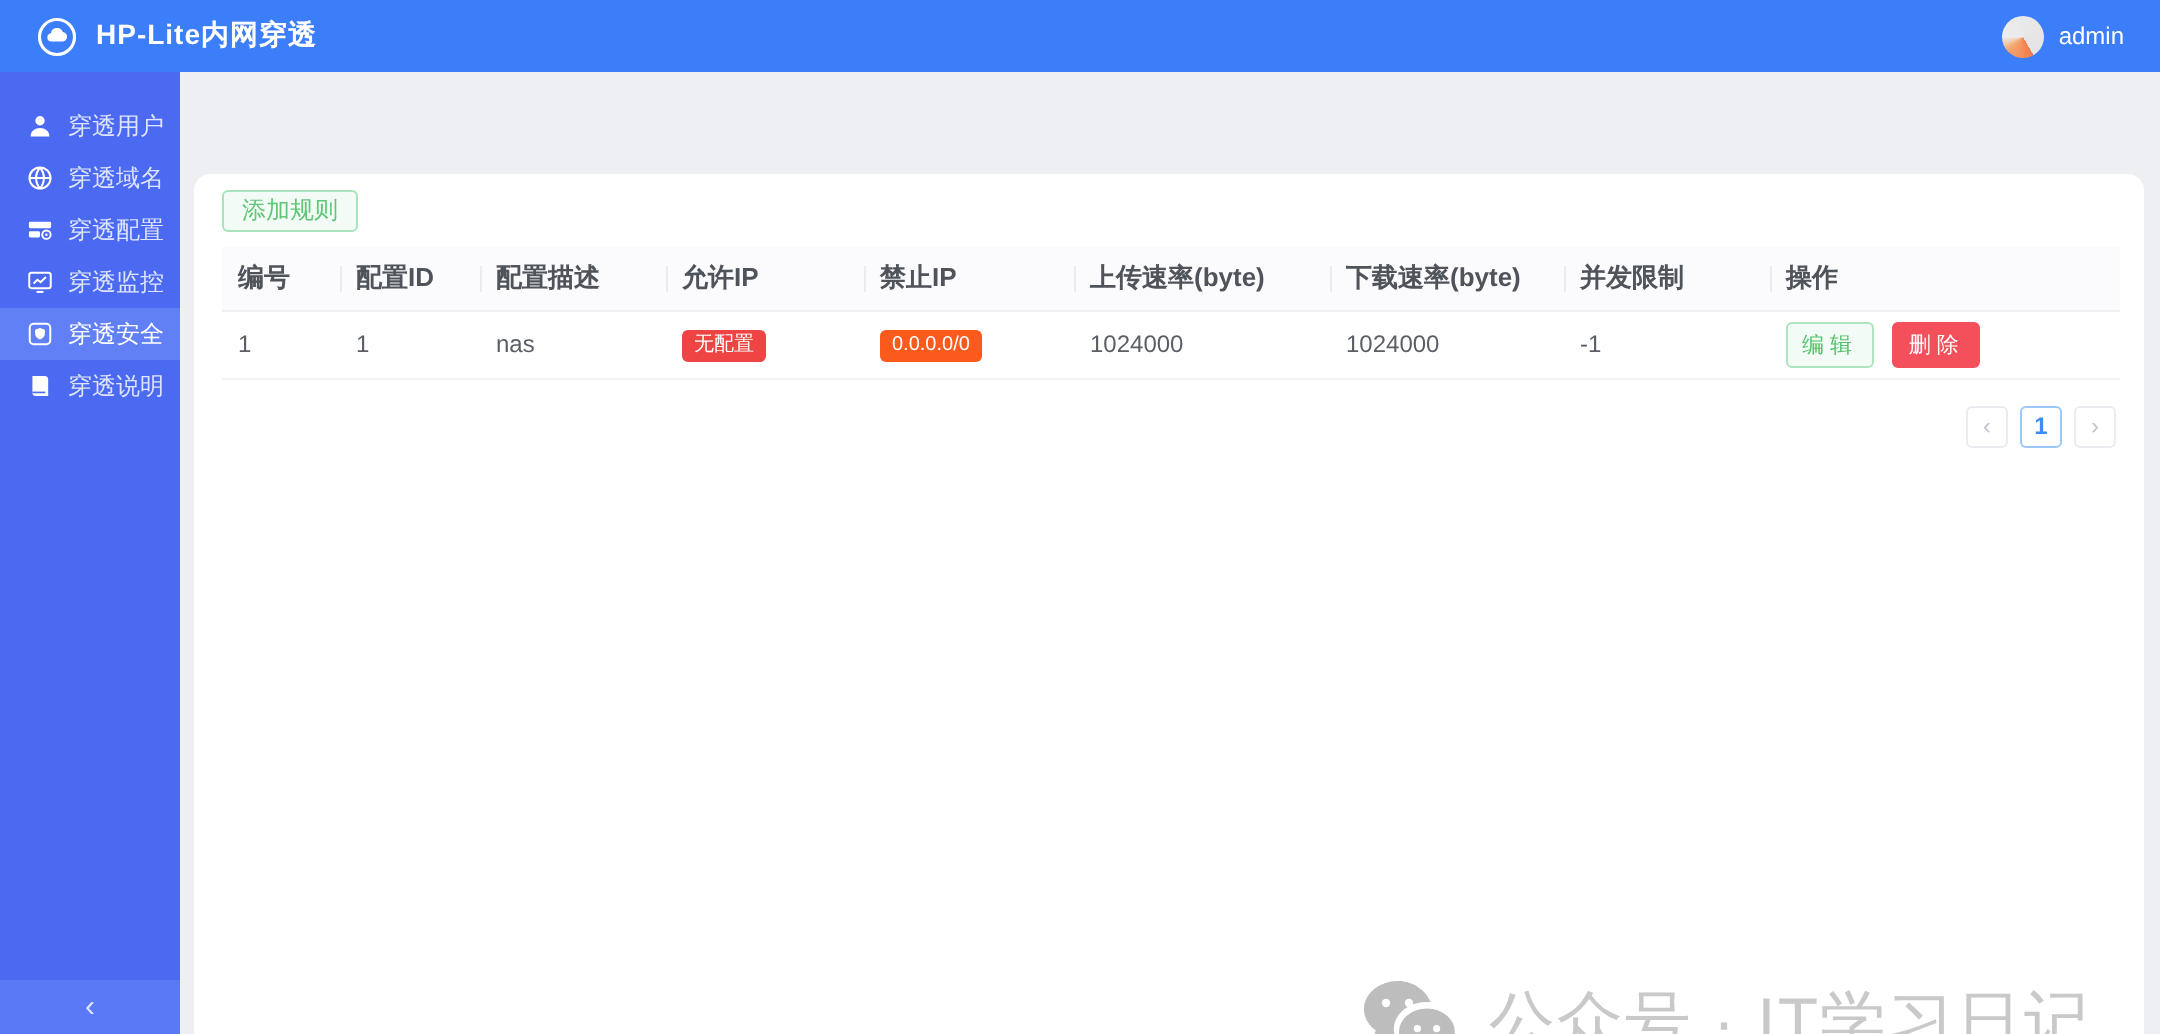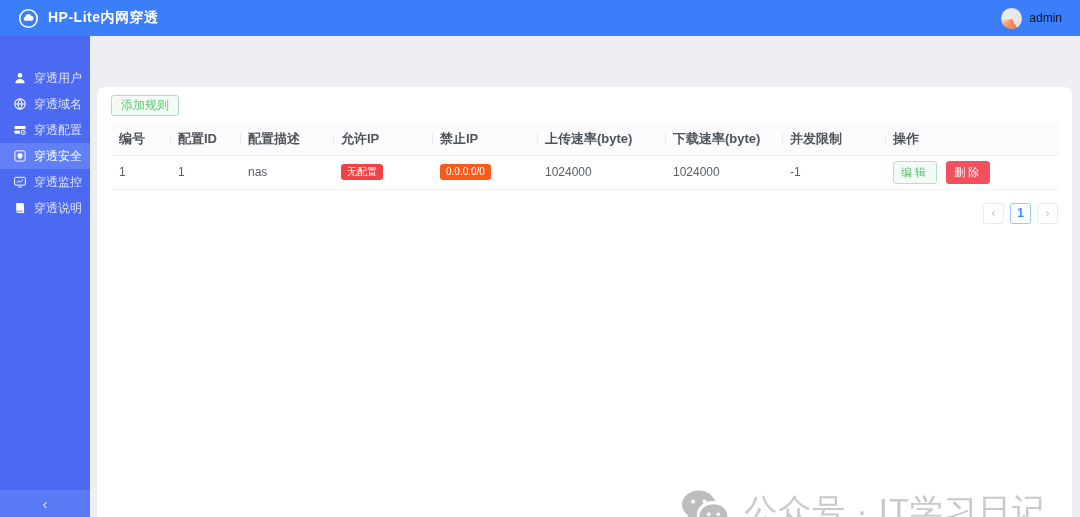--- a/index.html
+++ b/index.html
@@ -9,25 +9,25 @@
 
   
   .header { position:absolute; top:0; left:0; right:0; height:36px; background:#3c7dfa;
             display:flex; align-items:center; justify-content:space-between; padding:0 18px; z-index:3; }
   .brand { display:flex; align-items:center; gap:9px; }
   .logo { width:21px; height:21px; display:flex; }
   .app-title { color:#fff; font-size:14px; font-weight:bold; letter-spacing:.5px; }
   .user { display:flex; align-items:center; gap:7px; cursor:pointer; }
   .avatar { width:21px; height:21px; border-radius:50%;
             background:conic-gradient(from 150deg, #f07a4e 0deg, #f5a76e 80deg, #ececec 120deg, #e4e4e4 360deg); }
-  .username { color:#0f172a; font-size:12px; }
+  .username { color:#ffffff; font-size:12px; }
 
   
   .sidebar { position:absolute; top:36px; left:0; bottom:0; width:90px; background:#4b69f1; z-index:2; }
-  .nav { padding-top:29px; }
+  .nav { padding-top:14px; }
   .nav-item { height:26px; display:flex; align-items:center; padding-left:13px; gap:7px;
               color:#dde4ff; font-size:12px; cursor:pointer; white-space:nowrap; }
   .nav-item.active { background:#6280f5; color:#fff; }
   .nav-icon { width:14px; height:14px; flex:0 0 14px; display:flex; }
   .nav-icon svg { width:14px; height:14px; }
   .text-cursor { display:inline-block; width:2px; height:12px; background:#fff; margin-left:1px; }
   .collapse { position:absolute; bottom:0; left:0; right:0; height:27px; background:#5a79f4;
               display:flex; align-items:center; justify-content:center; color:#dfe6ff; font-size:15px; cursor:pointer; }
 
   
@@ -111,40 +111,40 @@
           <svg viewBox="0 0 24 24">
               <rect x="2.5" y="5" width="19" height="5.4" rx="1.2" fill="#fff"></rect>
               <rect x="2.5" y="13" width="9.5" height="5.4" rx="1.2" fill="#fff"></rect>
               <circle cx="17.5" cy="16" r="3.6" fill="none" stroke="#fff" stroke-width="1.7"></circle>
               <circle cx="17.5" cy="16" r="1.1" fill="#fff"></circle>
             </svg>
         </span>
         <span>穿透配置</span>
       </div>
 
-      <div class="nav-item active">
-        <span class="nav-icon">
-          <svg viewBox="0 0 24 24">
-              <rect x="3.2" y="3.2" width="17.6" height="17.6" rx="3.4" fill="none" stroke="#fff" stroke-width="1.7"></rect>
-              <path d="M12 6.8l4.2 1.6v3c0 2.7-1.8 4.6-4.2 5.4-2.4-.8-4.2-2.7-4.2-5.4v-3z" fill="#fff"></path>
-            </svg>
-        </span>
-        <span>穿透安全</span>
-        <span class="text-cursor"></span>
-      </div>
-
       <div class="nav-item">
         <span class="nav-icon">
           <svg viewBox="0 0 24 24" fill="none" stroke="#fff" stroke-width="1.7">
               <rect x="2.8" y="4" width="18.4" height="13.4" rx="2"></rect>
               <path d="M6.5 13.4l3.2-3.3 2.8 2 4.6-4.4"></path>
               <path d="M9 20.5h6"></path>
             </svg>
         </span>
         <span>穿透监控</span>
+      </div>
+
+      <div class="nav-item active">
+        <span class="nav-icon">
+          <svg viewBox="0 0 24 24">
+              <rect x="3.2" y="3.2" width="17.6" height="17.6" rx="3.4" fill="none" stroke="#fff" stroke-width="1.7"></rect>
+              <path d="M12 6.8l4.2 1.6v3c0 2.7-1.8 4.6-4.2 5.4-2.4-.8-4.2-2.7-4.2-5.4v-3z" fill="#fff"></path>
+            </svg>
+        </span>
+        <span>穿透安全</span>
+        <span class="text-cursor"></span>
       </div>
 
       <div class="nav-item">
         <span class="nav-icon">
           <svg viewBox="0 0 24 24">
               <path d="M5.5 3.5H16a3 3 0 0 1 3 3v14H8.5a3 3 0 0 1-3-3z" fill="#fff"></path>
               <path d="M5.5 17.5h11" stroke="#4b69f1" stroke-width="1.4"></path>
             </svg>
         </span>
         <span>穿透说明</span>

